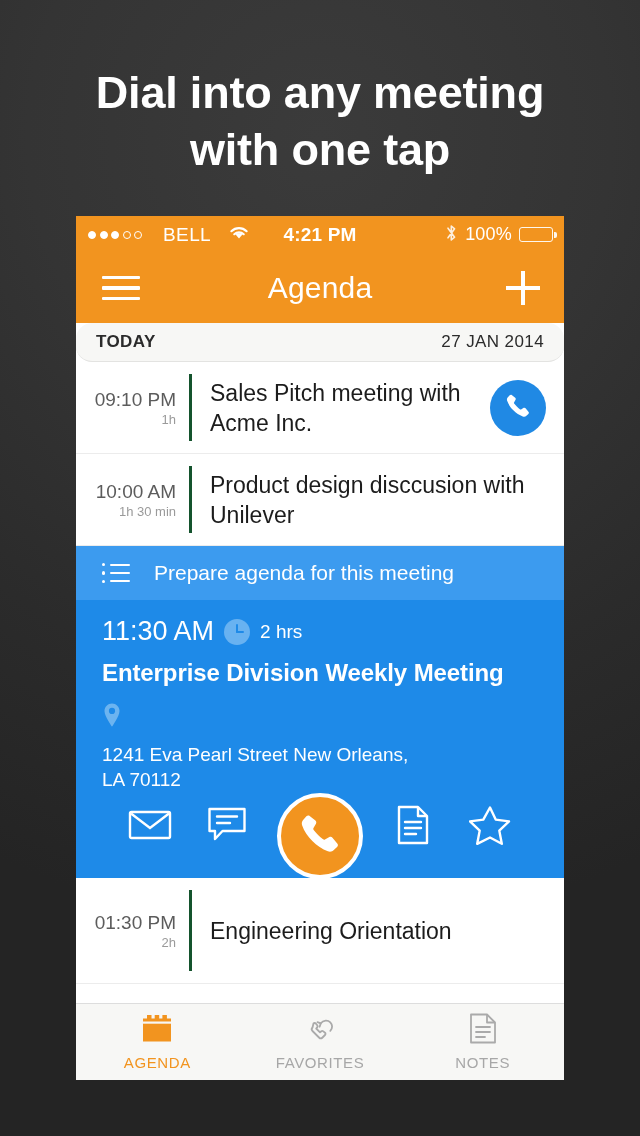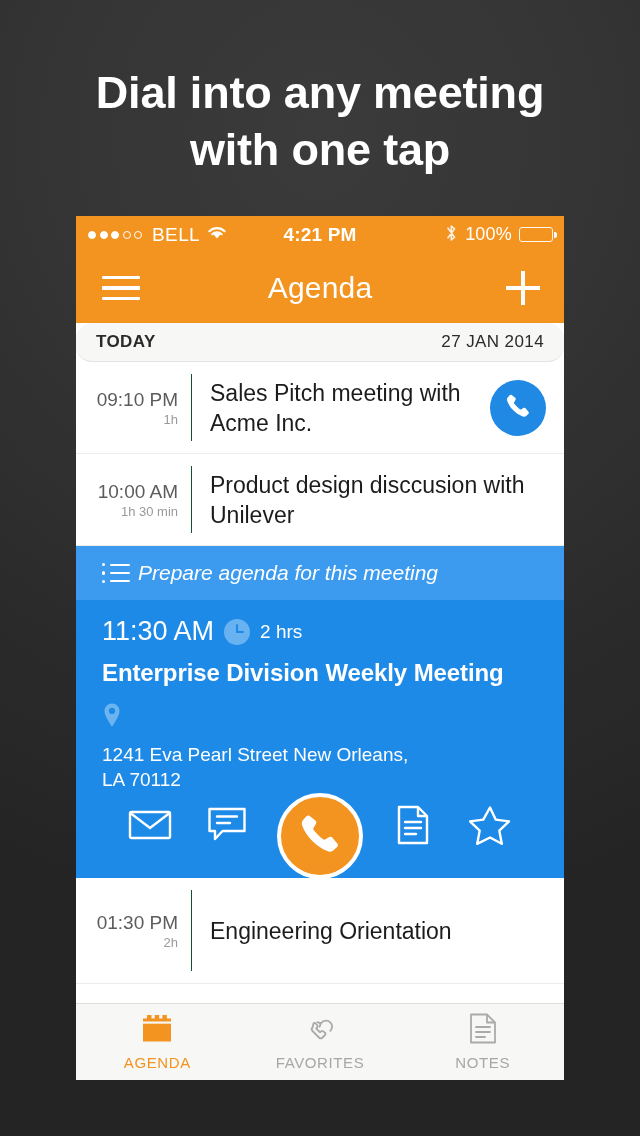--- a/index.html
+++ b/index.html
@@ -54,21 +54,21 @@
     height: 37px;
     background: #F2941F;
     color: #ffffff;
   }
   .sb-left {
     position: absolute;
     left: 12px; top: 0;
     height: 37px;
     display: flex;
     align-items: center;
-    gap: 6px;
+    gap: 17px;
   }
   .dots { display: flex; align-items: center; gap: 3.5px; }
   .dot {
     width: 8px; height: 8px; border-radius: 50%;
     border: 1.4px solid #ffffff;
     box-sizing: border-box;
   }
   .dot.filled { background: #ffffff; }
   .carrier {
     font-size: 19px;
@@ -177,21 +177,21 @@
     box-sizing: border-box;
     border-bottom: 1px solid #ececec;
     background: #ffffff;
   }
   .ev-time {
     width: 116px;
     flex: none;
     text-align: right;
     padding-right: 13px;
     box-sizing: border-box;
-    border-right: 1px solid #14532d;
+    border-right: 3px solid #14532d;
     align-self: stretch;
     display: flex;
     flex-direction: column;
     justify-content: center;
   }
   .ev-time .t {
     font-size: 19px;
     color: #5c5c5c;
     line-height: 23px;
   }
@@ -218,23 +218,22 @@
     cursor: pointer;
   }
 
   
   .banner {
     background: #3C9BEF;
     height: 54px;
     display: flex;
     align-items: center;
     padding-left: 26px;
-    gap: 8px;
-    cursor: pointer;
-    font-style: italic;
+    gap: 24px;
+    cursor: pointer;
   }
   .banner-text {
     color: #ffffff;
     font-size: 21px;
     font-weight: 300;
   }
   .listicon { display: flex; flex-direction: column; gap: 5px; width: 28px; }
   .listicon .lrow { display: flex; align-items: center; gap: 5px; }
   .listicon .bullet { width: 3.2px; height: 3.2px; border-radius: 50%; background: #fff; flex: none; }
   .listicon .line { height: 2.6px; background: #fff; flex: 1; border-radius: 1px; }

